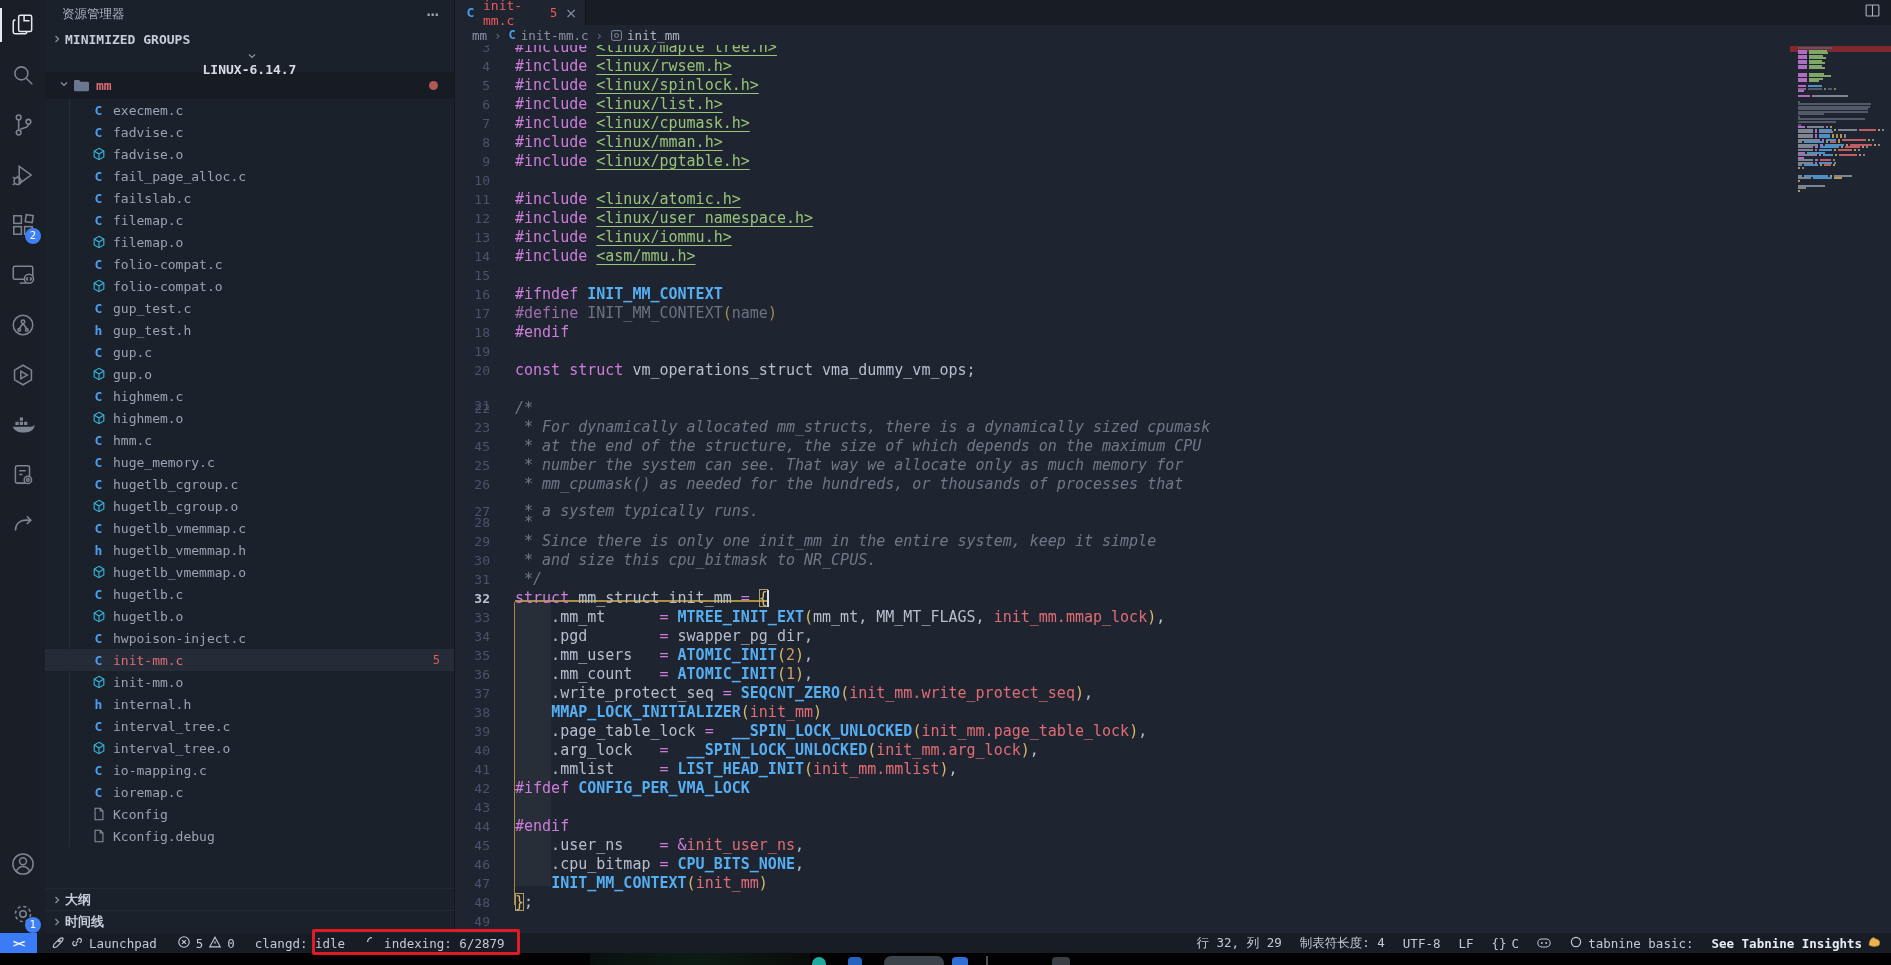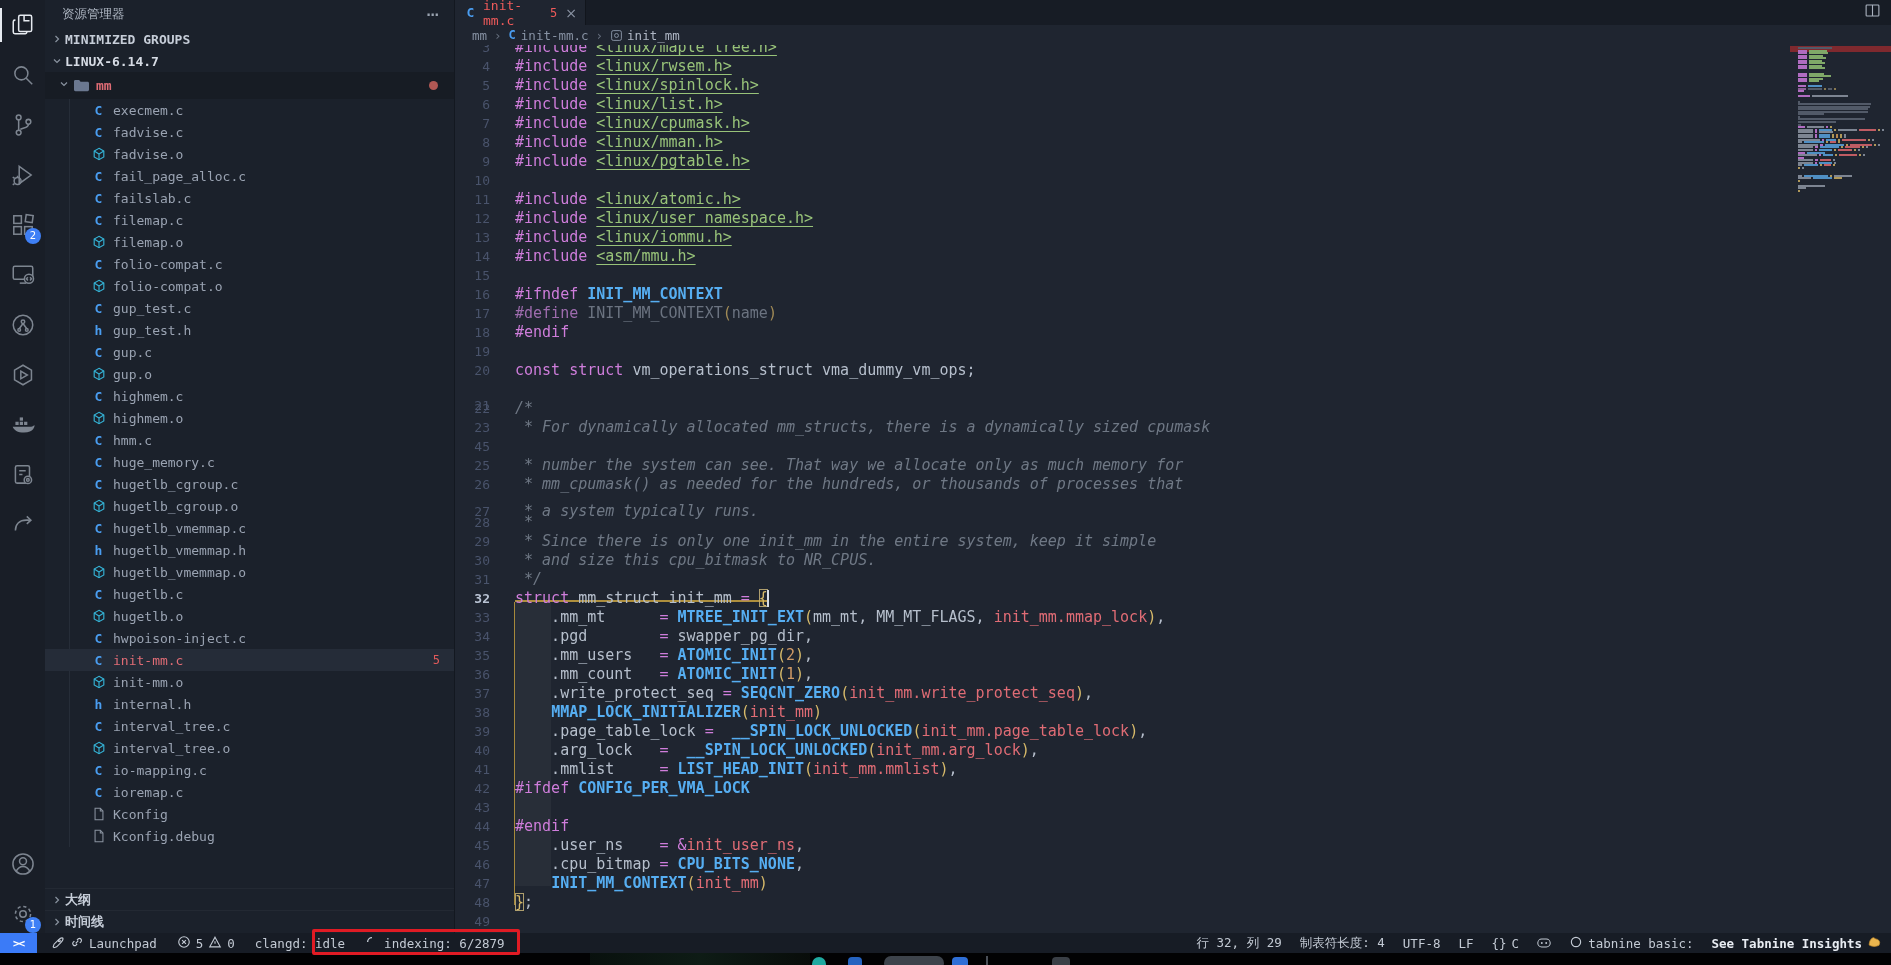--- a/index.html
+++ b/index.html
@@ -218,21 +218,21 @@
     <span class="dots">⋯</span>
   </div>
   <div class="sb-row sb-section-head" style="border-top:none;">
     <span class="chev">
         <svg viewBox="0 0 16 16">
           <path d="M6 4l4 4-4 4"></path>
         </svg>
       </span>
     <span>MINIMIZED GROUPS</span>
   </div>
-  <div class="sb-row" style="color:#d7dce5;">
+  <div class="sb-row" style="color:#d7dce5;flex-direction:column;">
     <span class="chev">
         <svg viewBox="0 0 16 16">
           <path d="M4 6l4 4 4-4"></path>
         </svg>
       </span>
     <span>LINUX-6.14.7</span>
   </div>
   <div class="folder-row">
     <span class="chev"><svg viewBox="0 0 16 16">
           <path d="M4 6l4 4 4-4"></path>
@@ -511,21 +511,21 @@
         <div class="cl" style="top: 209px;"><span class="ln">14</span><span class="lc"><span class="k">#include </span><span class="i">&lt;asm/mmu.h&gt;</span></span></div>
         <div class="cl" style="top: 228px;"><span class="ln">15</span><span class="lc"></span></div>
         <div class="cl" style="top: 247px;"><span class="ln">16</span><span class="lc"><span class="k">#ifndef </span><span class="m">INIT_MM_CONTEXT</span></span></div>
         <div class="cl" style="top: 266px;"><span class="ln">17</span><span class="lc"><span class="kd">#define </span><span class="d">INIT_MM_CONTEXT</span><span class="yd">(</span><span class="d">name</span><span class="yd">)</span></span></div>
         <div class="cl" style="top: 285px;"><span class="ln">18</span><span class="lc"><span class="k">#endif</span></span></div>
         <div class="cl" style="top: 304px;"><span class="ln">19</span><span class="lc"></span></div>
         <div class="cl" style="top: 323px;"><span class="ln">20</span><span class="lc"><span class="k">const struct </span><span class="t">vm_operations_struct vma_dummy_vm_ops;</span></span></div>
         <div class="cl" style="top: 342px; margin-top: 16px;"><span class="ln">21</span><span class="lc"></span></div>
         <div class="cl" style="top: 361px;"><span class="ln">22</span><span class="lc"><span class="c">/*</span></span></div>
         <div class="cl" style="top: 380px;"><span class="ln">23</span><span class="lc"><span class="c"> * For dynamically allocated mm_structs, there is a dynamically sized cpumask</span></span></div>
-        <div class="cl" style="top: 399px;"><span class="ln">45</span></div>
+        <div class="cl" style="top: 399px;"><span class="ln">45</span><span class="lc"><span class="c"> * at the end of the structure, the size of which depends on the maximum CPU</span></span></div>
         <div class="cl" style="top: 418px;"><span class="ln">25</span><span class="lc"><span class="c"> * number the system can see. That way we allocate only as much memory for</span></span></div>
         <div class="cl" style="top: 437px;"><span class="ln">26</span><span class="lc"><span class="c"> * mm_cpumask() as needed for the hundreds, or thousands of processes that</span></span></div>
         <div class="cl" style="top: 464px;"><span class="ln">27</span><span class="lc"><span class="c"> * a system typically runs.</span></span></div>
         <div class="cl" style="top: 475px;"><span class="ln">28</span><span class="lc"><span class="c"> *</span></span></div>
         <div class="cl" style="top: 494px;"><span class="ln">29</span><span class="lc"><span class="c"> * Since there is only one init_mm in the entire system, keep it simple</span></span></div>
         <div class="cl" style="top: 513px;"><span class="ln">30</span><span class="lc"><span class="c"> * and size this cpu_bitmask to NR_CPUS.</span></span></div>
         <div class="cl" style="top: 532px;"><span class="ln">31</span><span class="lc"><span class="c"> */</span></span></div>
         <div class="cl" style="top: 551px;"><span class="ln cur">32</span><span class="lc"><span class="k">struct </span><span class="t">mm_struct init_mm </span><span class="k">= </span><span class="y bm">{</span></span><span class="cursor" style="left: 312px;"></span></div>
         <div class="cl" style="top: 570px;"><span class="ln">33</span><span class="lc"><span class="t">    .mm_mt      </span><span class="k">= </span><span class="m">MTREE_INIT_EXT</span><span class="y">(</span><span class="t">mm_mt, MM_MT_FLAGS, </span><span class="r">init_mm.mmap_lock</span><span class="y">)</span><span class="t">,</span></span></div>
         <div class="cl" style="top: 589px;"><span class="ln">34</span><span class="lc"><span class="t">    .pgd        </span><span class="k">= </span><span class="t">swapper_pg_dir,</span></span></div>

